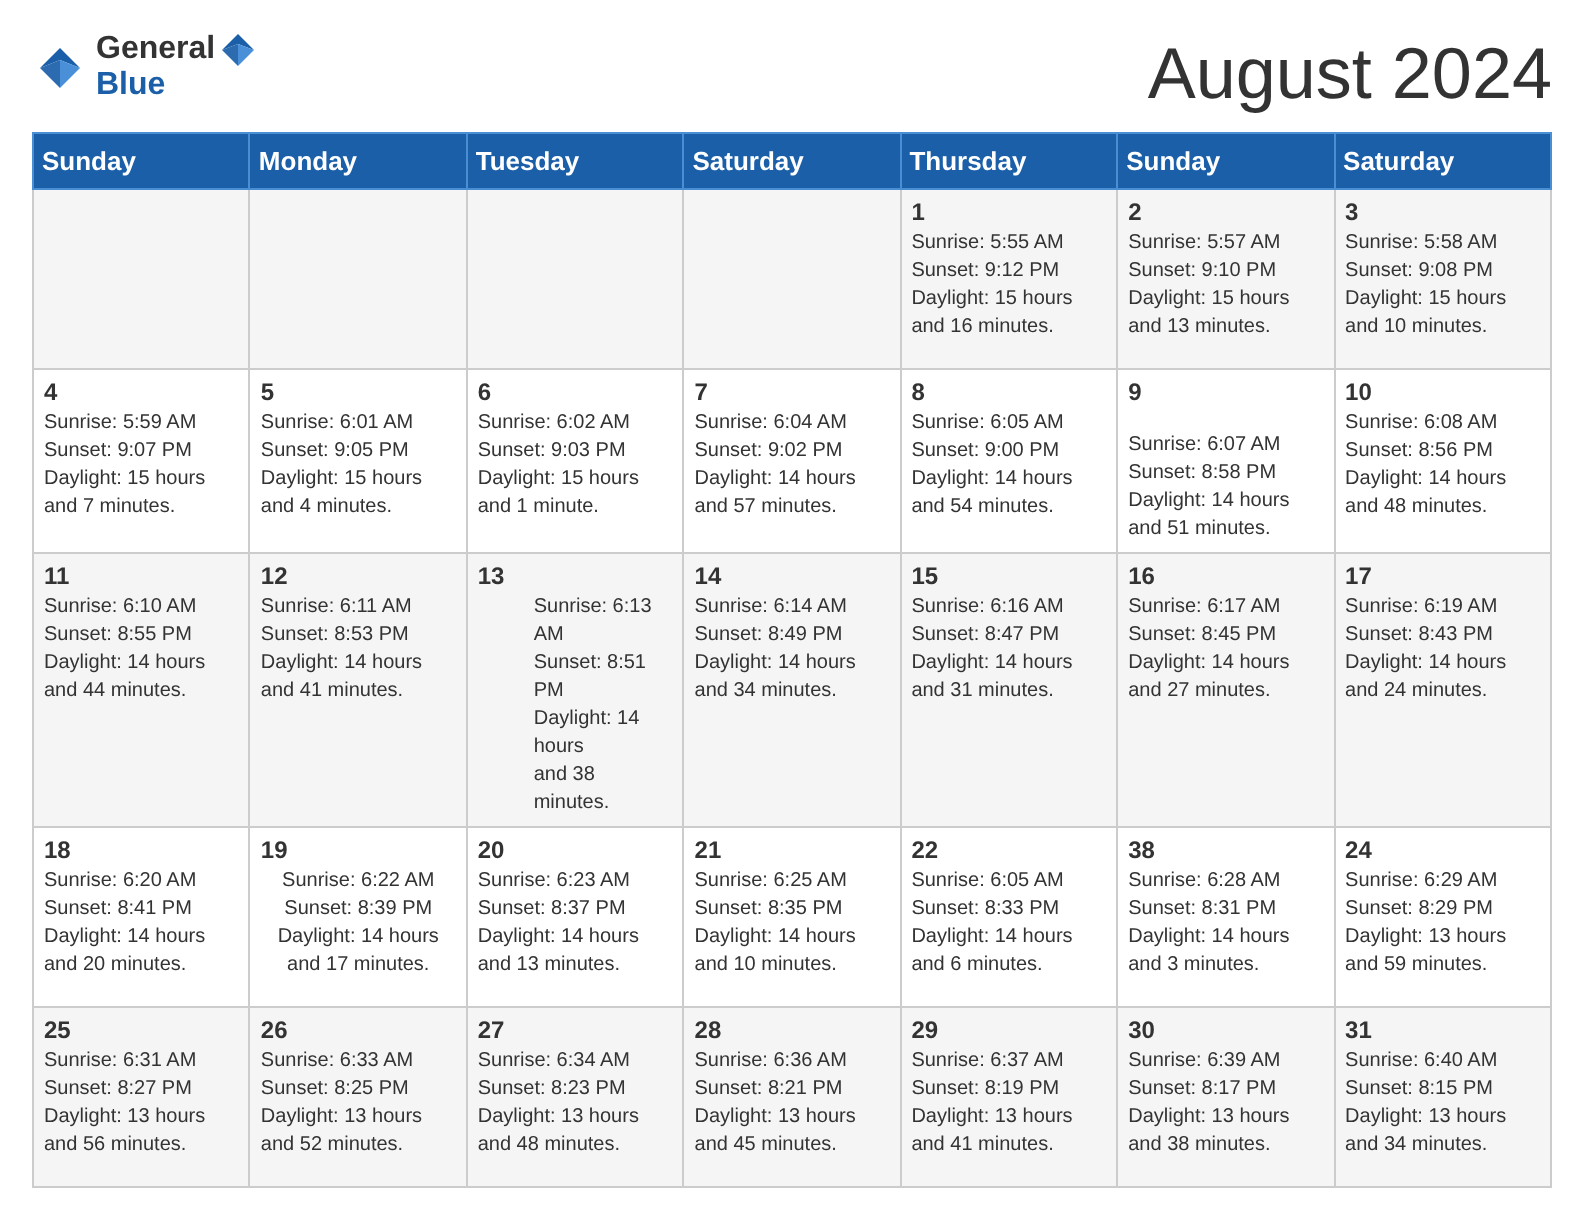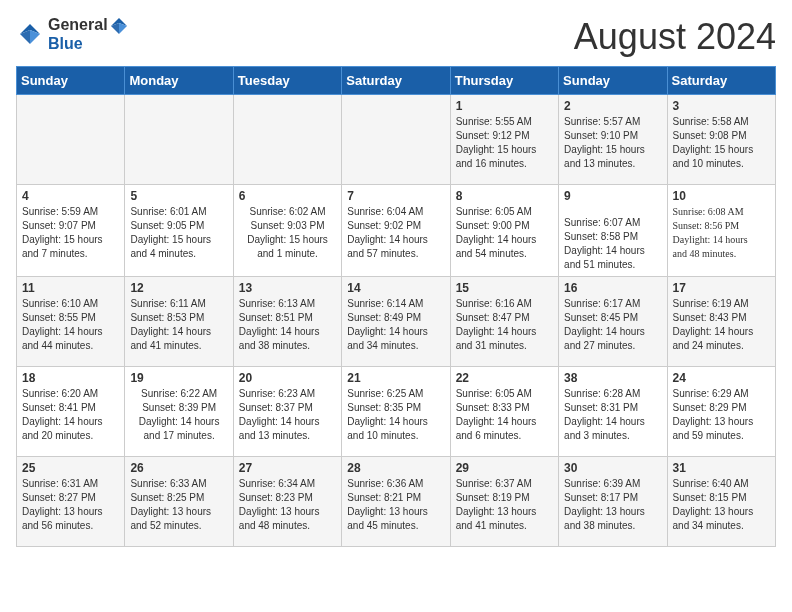--- a/index.html
+++ b/index.html
@@ -154,21 +154,21 @@
         </td>
         <td>
           <span class="day-number">5</span>
           <div class="cell-info" style="white-space: pre-line;">Sunrise: 6:01 AM
 Sunset: 9:05 PM
 Daylight: 15 hours
 and 4 minutes.</div>
         </td>
         <td>
           <span class="day-number">6</span>
-          <div class="cell-info" style="white-space: pre-line; text-align: center;">Sunrise: 6:02 AM
+          <div class="cell-info" style="white-space: pre-line;">Sunrise: 6:02 AM
 Sunset: 9:03 PM
 Daylight: 15 hours
 and 1 minute.</div>
         </td>
         <td>
           <span class="day-number">7</span>
           <div class="cell-info" style="white-space: pre-line;">Sunrise: 6:04 AM
 Sunset: 9:02 PM
 Daylight: 14 hours
 and 57 minutes.</div>
@@ -182,21 +182,21 @@
         </td>
         <td>
           <span class="day-number">9</span>
           <div class="cell-info" style="white-space: pre-line; margin-top: 13px;">Sunrise: 6:07 AM
 Sunset: 8:58 PM
 Daylight: 14 hours
 and 51 minutes.</div>
         </td>
         <td>
           <span class="day-number">10</span>
-          <div class="cell-info" style="white-space: pre-line; font-family: Liberation Serif, serif;">Sunrise: 6:08 AM
+          <div class="cell-info" style="white-space: pre-line;">Sunrise: 6:08 AM
 Sunset: 8:56 PM
 Daylight: 14 hours
 and 48 minutes.</div>
         </td>
       </tr>
       <tr>
         <td>
           <span class="day-number">11</span>
           <div class="cell-info" style="white-space: pre-line;">Sunrise: 6:10 AM
 Sunset: 8:55 PM
@@ -205,21 +205,21 @@
         </td>
         <td>
           <span class="day-number">12</span>
           <div class="cell-info" style="white-space: pre-line;">Sunrise: 6:11 AM
 Sunset: 8:53 PM
 Daylight: 14 hours
 and 41 minutes.</div>
         </td>
         <td>
           <span class="day-number">13</span>
-          <div class="cell-info" style="white-space: pre-line;">Sunrise: 6:13 AM
+          <div class="cell-info" style="white-space: pre-line; margin-left: 28px;">Sunrise: 6:13 AM
 Sunset: 8:51 PM
 Daylight: 14 hours
 and 38 minutes.</div>
         </td>
         <td>
           <span class="day-number">14</span>
           <div class="cell-info" style="white-space: pre-line;">Sunrise: 6:14 AM
 Sunset: 8:49 PM
 Daylight: 14 hours
 and 34 minutes.</div>

